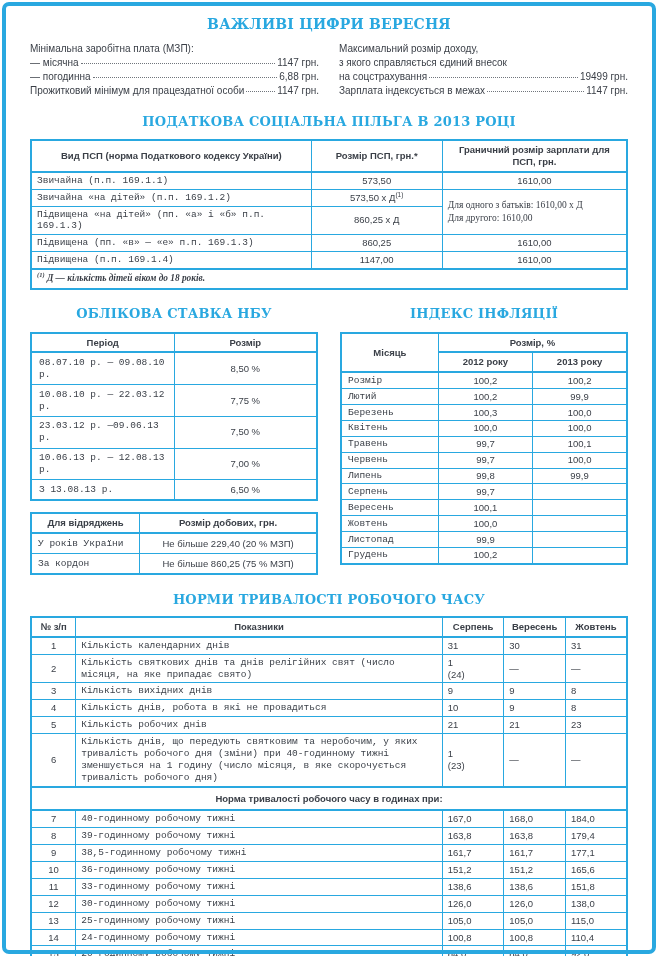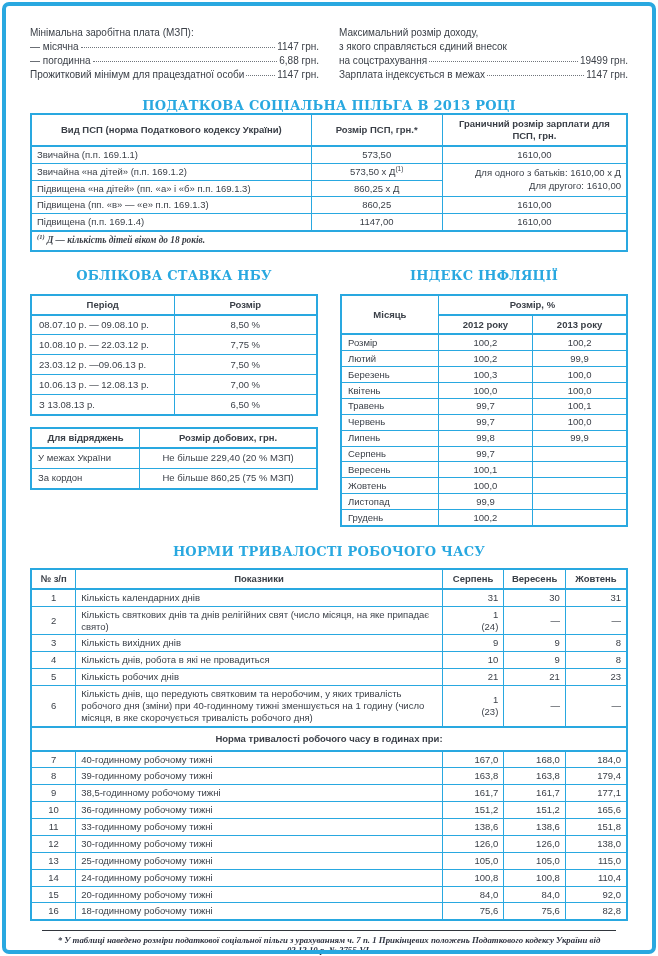--- a/index.html
+++ b/index.html
@@ -22,28 +22,28 @@
   .kf{display:flex;gap:20px;margin-top:10px;font-size:10px;}
   .kf-col{flex:1;min-width:0;}
   .kf-line{display:flex;align-items:baseline;line-height:14px;}
   .kf-label,.kf-value{white-space:nowrap;}
   .kf-dots{flex:1;border-bottom:1.3px dotted #70757c;margin:0 2px;transform:translateY(-2px);min-width:8px;}
 
   
   table.tbl{width:100%;border-collapse:collapse;font-size:9.5px;color:#3a3f47;border:2px solid #29a8e0;}
   .tbl th,.tbl td{border:1px solid #29a8e0;padding:2px 5px;line-height:1.25;vertical-align:middle;}
   .tbl thead th{border-bottom-width:2px;font-weight:bold;text-align:center;padding:3px 4px;}
-  .c{text-align:center;} .l{text-align:left;}
-  .val{text-align:right;white-space:pre-line;}
+  .c{text-align:center;} .l{text-align:left;font-family:Liberation Mono, monospace;}
+  .val{text-align:left;white-space:pre-line;}
   sup{font-size:6.5px;line-height:0;}
 
   .psp-wrap{margin-top:16px;}
-  .psp-table{}
+  .psp-table{margin-top:10px;}
   .psp-foot td{border-top-width:2px;font-family:"Liberation Serif",serif;font-style:italic;font-weight:600;font-size:9.3px;padding:3px 5px;}
-  .merged-cell div{line-height:1.35;text-align:right;}
+  .merged-cell div{line-height:1.35;text-align:left;font-family:Liberation Serif, serif;}
 
   .mid{display:flex;gap:22px;margin-top:16px;justify-content:flex-end;}
   .mid-left{width:288px;flex:none;}
   .mid-right{flex:1;min-width:0;}
   .mid .section-title{margin-bottom:0;}
   .mid table.tbl{margin-top:11px;}
   .nbu-table td{padding:3.5px 7px;}
   .inf-table td{padding:1.5px 6px;}
   .pd-title{margin-top:14px;}
   .pd-table td{padding:3.5px 6px;}
@@ -58,20 +58,21 @@
     font-family:"Liberation Serif","DejaVu Serif",serif;font-style:italic;font-weight:bold;font-size:8.8px;color:#2e3340;
   }
 </style>
 </head>
 <body>
 
 <div class="frame"></div>
 
 <div class="content">
 
+  <div class="main-title">ВАЖЛИВІ ЦИФРИ ВЕРЕСНЯ</div>
 
   <div class="kf">
     <div class="kf-col">
       <div class="kf-line">
         <span class="kf-label">Мінімальна заробітна плата (МЗП):</span>
       </div>
       <div class="kf-line">
           <span class="kf-label">— місячна</span>
           <span class="kf-dots"></span>
           <span class="kf-value">1147 грн.</span>
@@ -201,21 +202,21 @@
             <col style="width:62%">
           </colgroup>
         <thead>
           <tr>
             <th>Для відряджень</th>
             <th>Розмір добових, грн.</th>
           </tr>
         </thead>
         <tbody>
           <tr>
-              <td class="l">У межах України</td>
+              <td class="l">У років України</td>
               <td class="c">Не більше 229,40 (20 % МЗП)</td>
             </tr>
             <tr>
               <td class="l">За кордон</td>
               <td class="c">Не більше 860,25 (75 % МЗП)</td>
             </tr>
         </tbody>
       </table>
     </div>
 

